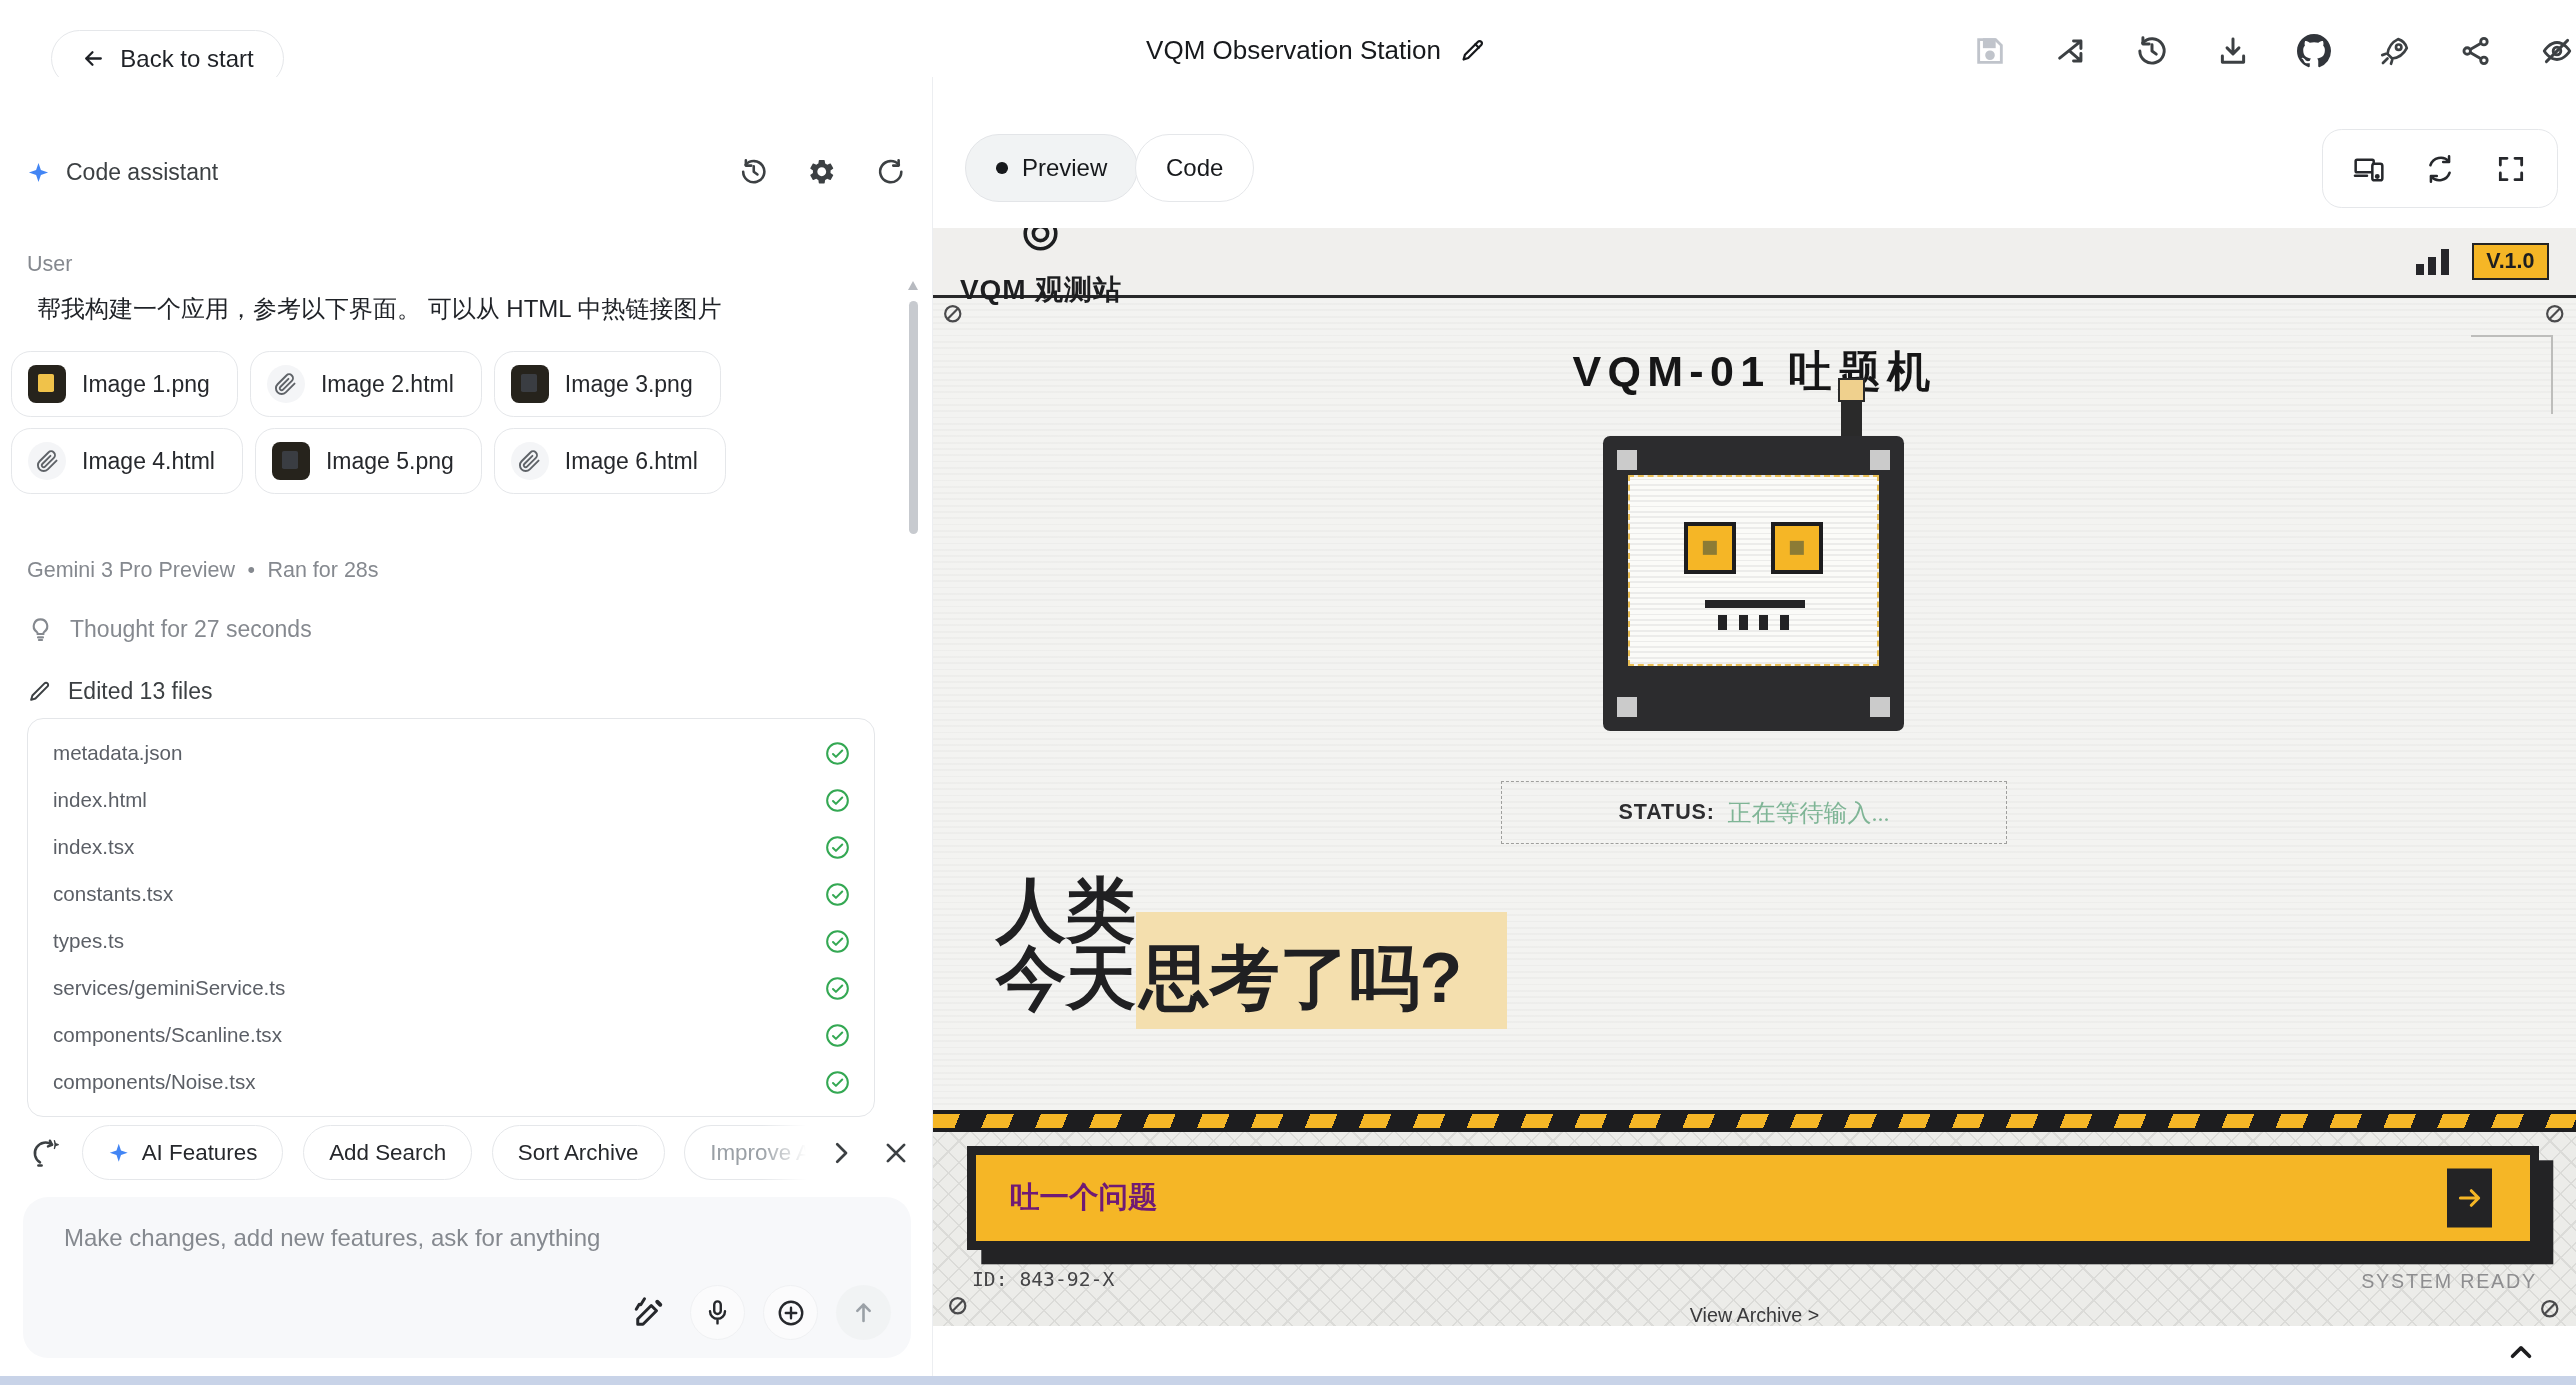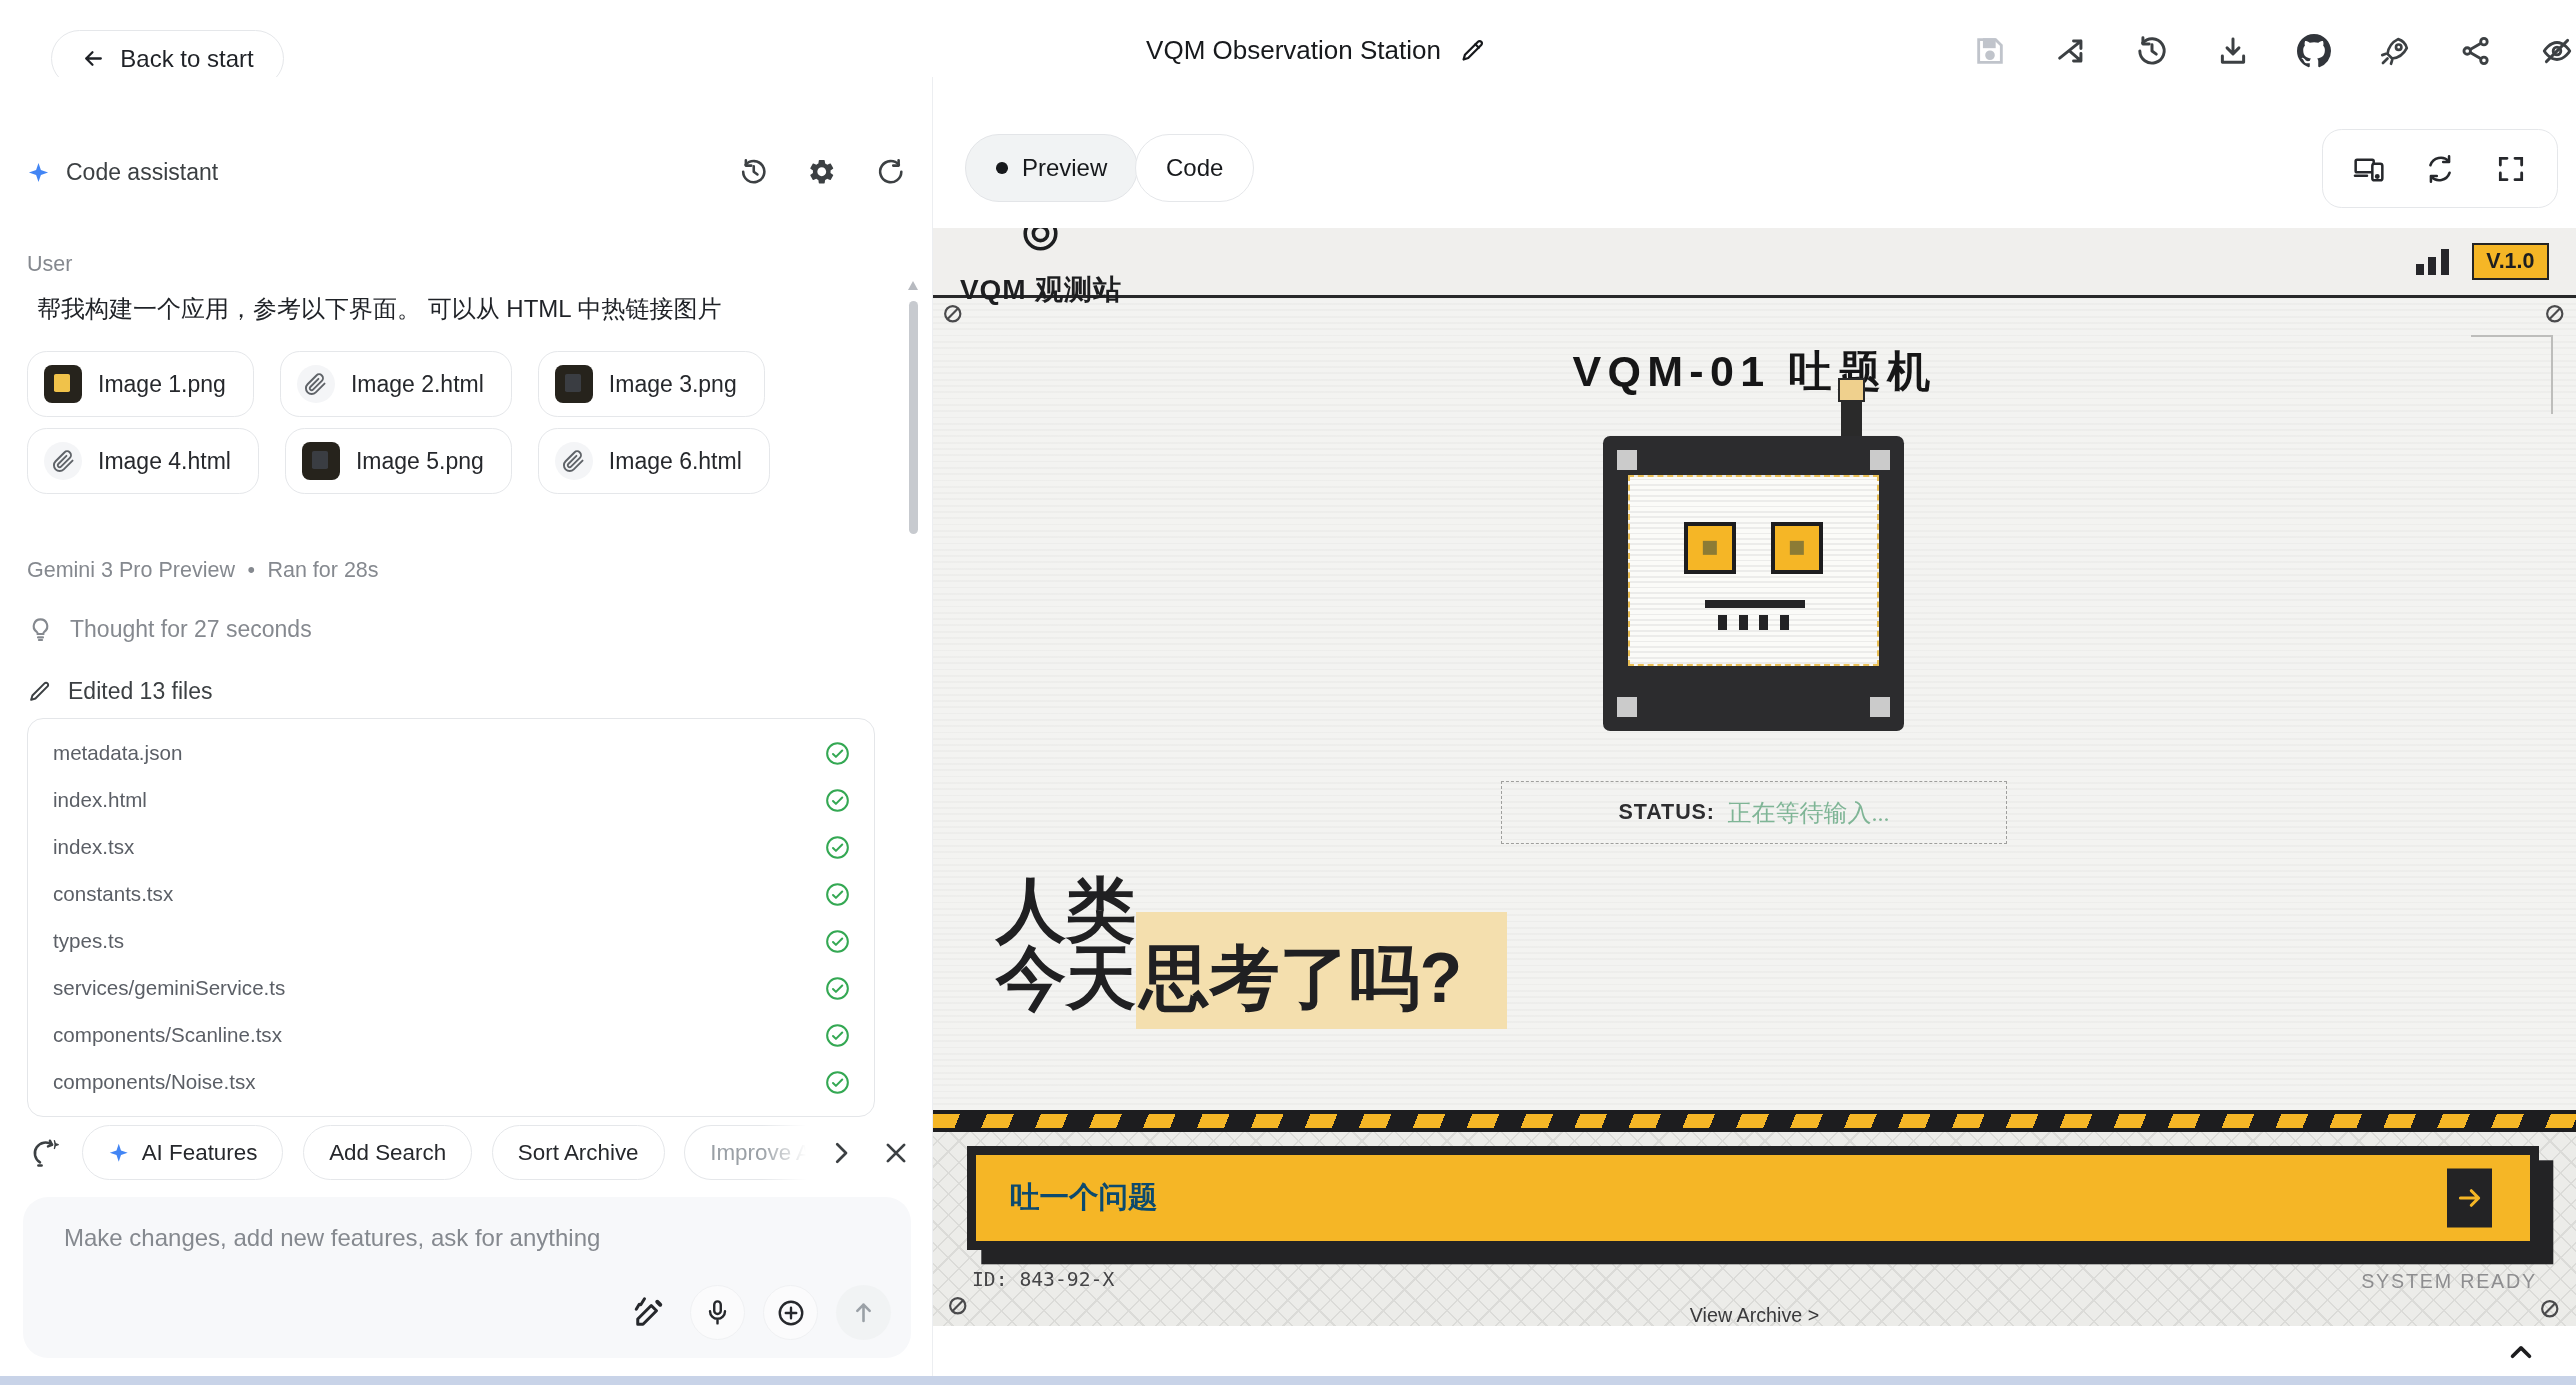--- a/index.html
+++ b/index.html
@@ -15,21 +15,21 @@
   .tb-icons .ic { width:34px; height:34px; cursor:pointer; }
 
   
   .left { position:absolute; left:0; top:77px; width:933px; height:1299px; background:#fff; border-right:1.8px solid #eceef1; }
   .lp-header { position:absolute; left:27px; right:27px; top:70px; height:50px; display:flex; align-items:center; }
   .lp-title { display:flex; align-items:center; gap:16px; font-size:23px; color:#3c4043; }
   .lp-actions { margin-left:auto; display:flex; align-items:center; gap:39px; }
   .lp-actions .ic { width:29.5px; height:29.5px; cursor:pointer; }
   .user-label { position:absolute; left:27px; top:175px; font-size:21.5px; color:#85898f; }
   .user-msg { position:absolute; left:27px; top:215px; width:805px; font-size:24px; color:#1f2227; line-height:1.45;margin-left:10px; }
-  .chip-row { position:absolute; left:27px; display:flex; gap:26px;text-align:center; }
+  .chip-row { position:absolute; left:11px; display:flex; gap:12px;text-align:center; }
   .row1 { top:274px; } .row2 { top:351px; }
   .att-chip { height:66px; display:flex; align-items:center; gap:16px; padding:0 27px 0 16px; border:1.8px solid #e5e7ea; border-radius:19.7px; background:#fff; font-size:23px; color:#26282c; cursor:pointer; }
   .thumb { width:38px; height:38px; border-radius:8px; background:#26231c; position:relative; overflow:hidden; }
   .thumb::after { content:""; position:absolute; left:9.8px; top:9px; width:16px; height:18px; background:#f0c24a; border-radius:1.8px; }
   .thumb.dark::after { background:#3a3d42; }
   .clip-wrap { width:38px; height:38px; border-radius:50%; background:#f4f5f7; display:flex; align-items:center; justify-content:center; }
   .run-info { position:absolute; left:27px; top:481px; font-size:21.5px; color:#85898f; display:flex; gap:12.5px; }
   .meta-row { position:absolute; left:27px; display:flex; align-items:center; gap:16px; font-size:23px; }
   .thought-row { top:539px; color:#85898f; }
   .edited-row { top:601px; color:#3c4043; }
@@ -101,21 +101,21 @@
   .headline { position:absolute; left:63px; top:650px; font-weight:900; color:#202022; line-height:0.94; font-size:70px; }
   .hl2 { margin-top:1.8px; }
   .hl-mark { background:#f4dfae; padding:27px 45px 12.5px 3.6px; }
 
   .hazard { position:absolute; left:0; top:882px; width:100%; height:21.5px; border-top:4.5px solid #1d1d1f; border-bottom:4.5px solid #1d1d1f;
             background:repeating-linear-gradient(112deg, #f5b626 0 25px, #1d1d1f 25px 50px); }
   .hatch { position:absolute; left:0; top:904px; width:100%; height:194px; background-color:#ecece9;
            background-image:repeating-linear-gradient(45deg, transparent 0 13.4px, #dbdbd8 13.4px 15px),
                             repeating-linear-gradient(-45deg, transparent 0 13.4px, #dbdbd8 13.4px 15px); }
   .cta { position:absolute; left:34px; top:14.3px; width:1572px; height:104px; border:9px solid #232325; background:#f5b626; box-shadow:14.3px 14.3px 0 #232325; display:flex; align-items:center; cursor:pointer; }
-  .cta-label { margin-left:34px; font-size:29.5px; font-weight:800; color:#0c4a6e; }
+  .cta-label { margin-left:34px; font-size:29.5px; font-weight:800; color:#701a75; }
   .cta-arrow { position:absolute; right:38px; top:50%; transform:translateY(-50%); width:45px; height:59px; background:#232325; display:flex; align-items:center; justify-content:center; cursor:pointer; }
   .meta-id { position:absolute; left:39px; top:136px; font-family:"DejaVu Sans Mono", monospace; font-size:19.7px; color:#454547; }
   .meta-sys { position:absolute; right:39px; top:138px; font-size:19.7px; letter-spacing:1.8px; color:#8d8d8f; }
   .archive-link { position:absolute; left:0; top:172px; width:100%; text-align:center; font-size:19.7px; color:#3a3a3c; cursor:pointer; }
   .white-strip { position:absolute; left:0; top:1098px; width:100%; height:50px; background:#fff; }
   .collapse-btn { position:absolute; right:39px; top:10.7px; width:32px; height:29px; cursor:pointer; }
   .bottom-edge { position:absolute; left:0; top:1376px; width:2576px; height:9.8px; background:#c8d3e8; }
 </style>
 </head>
 <body>

